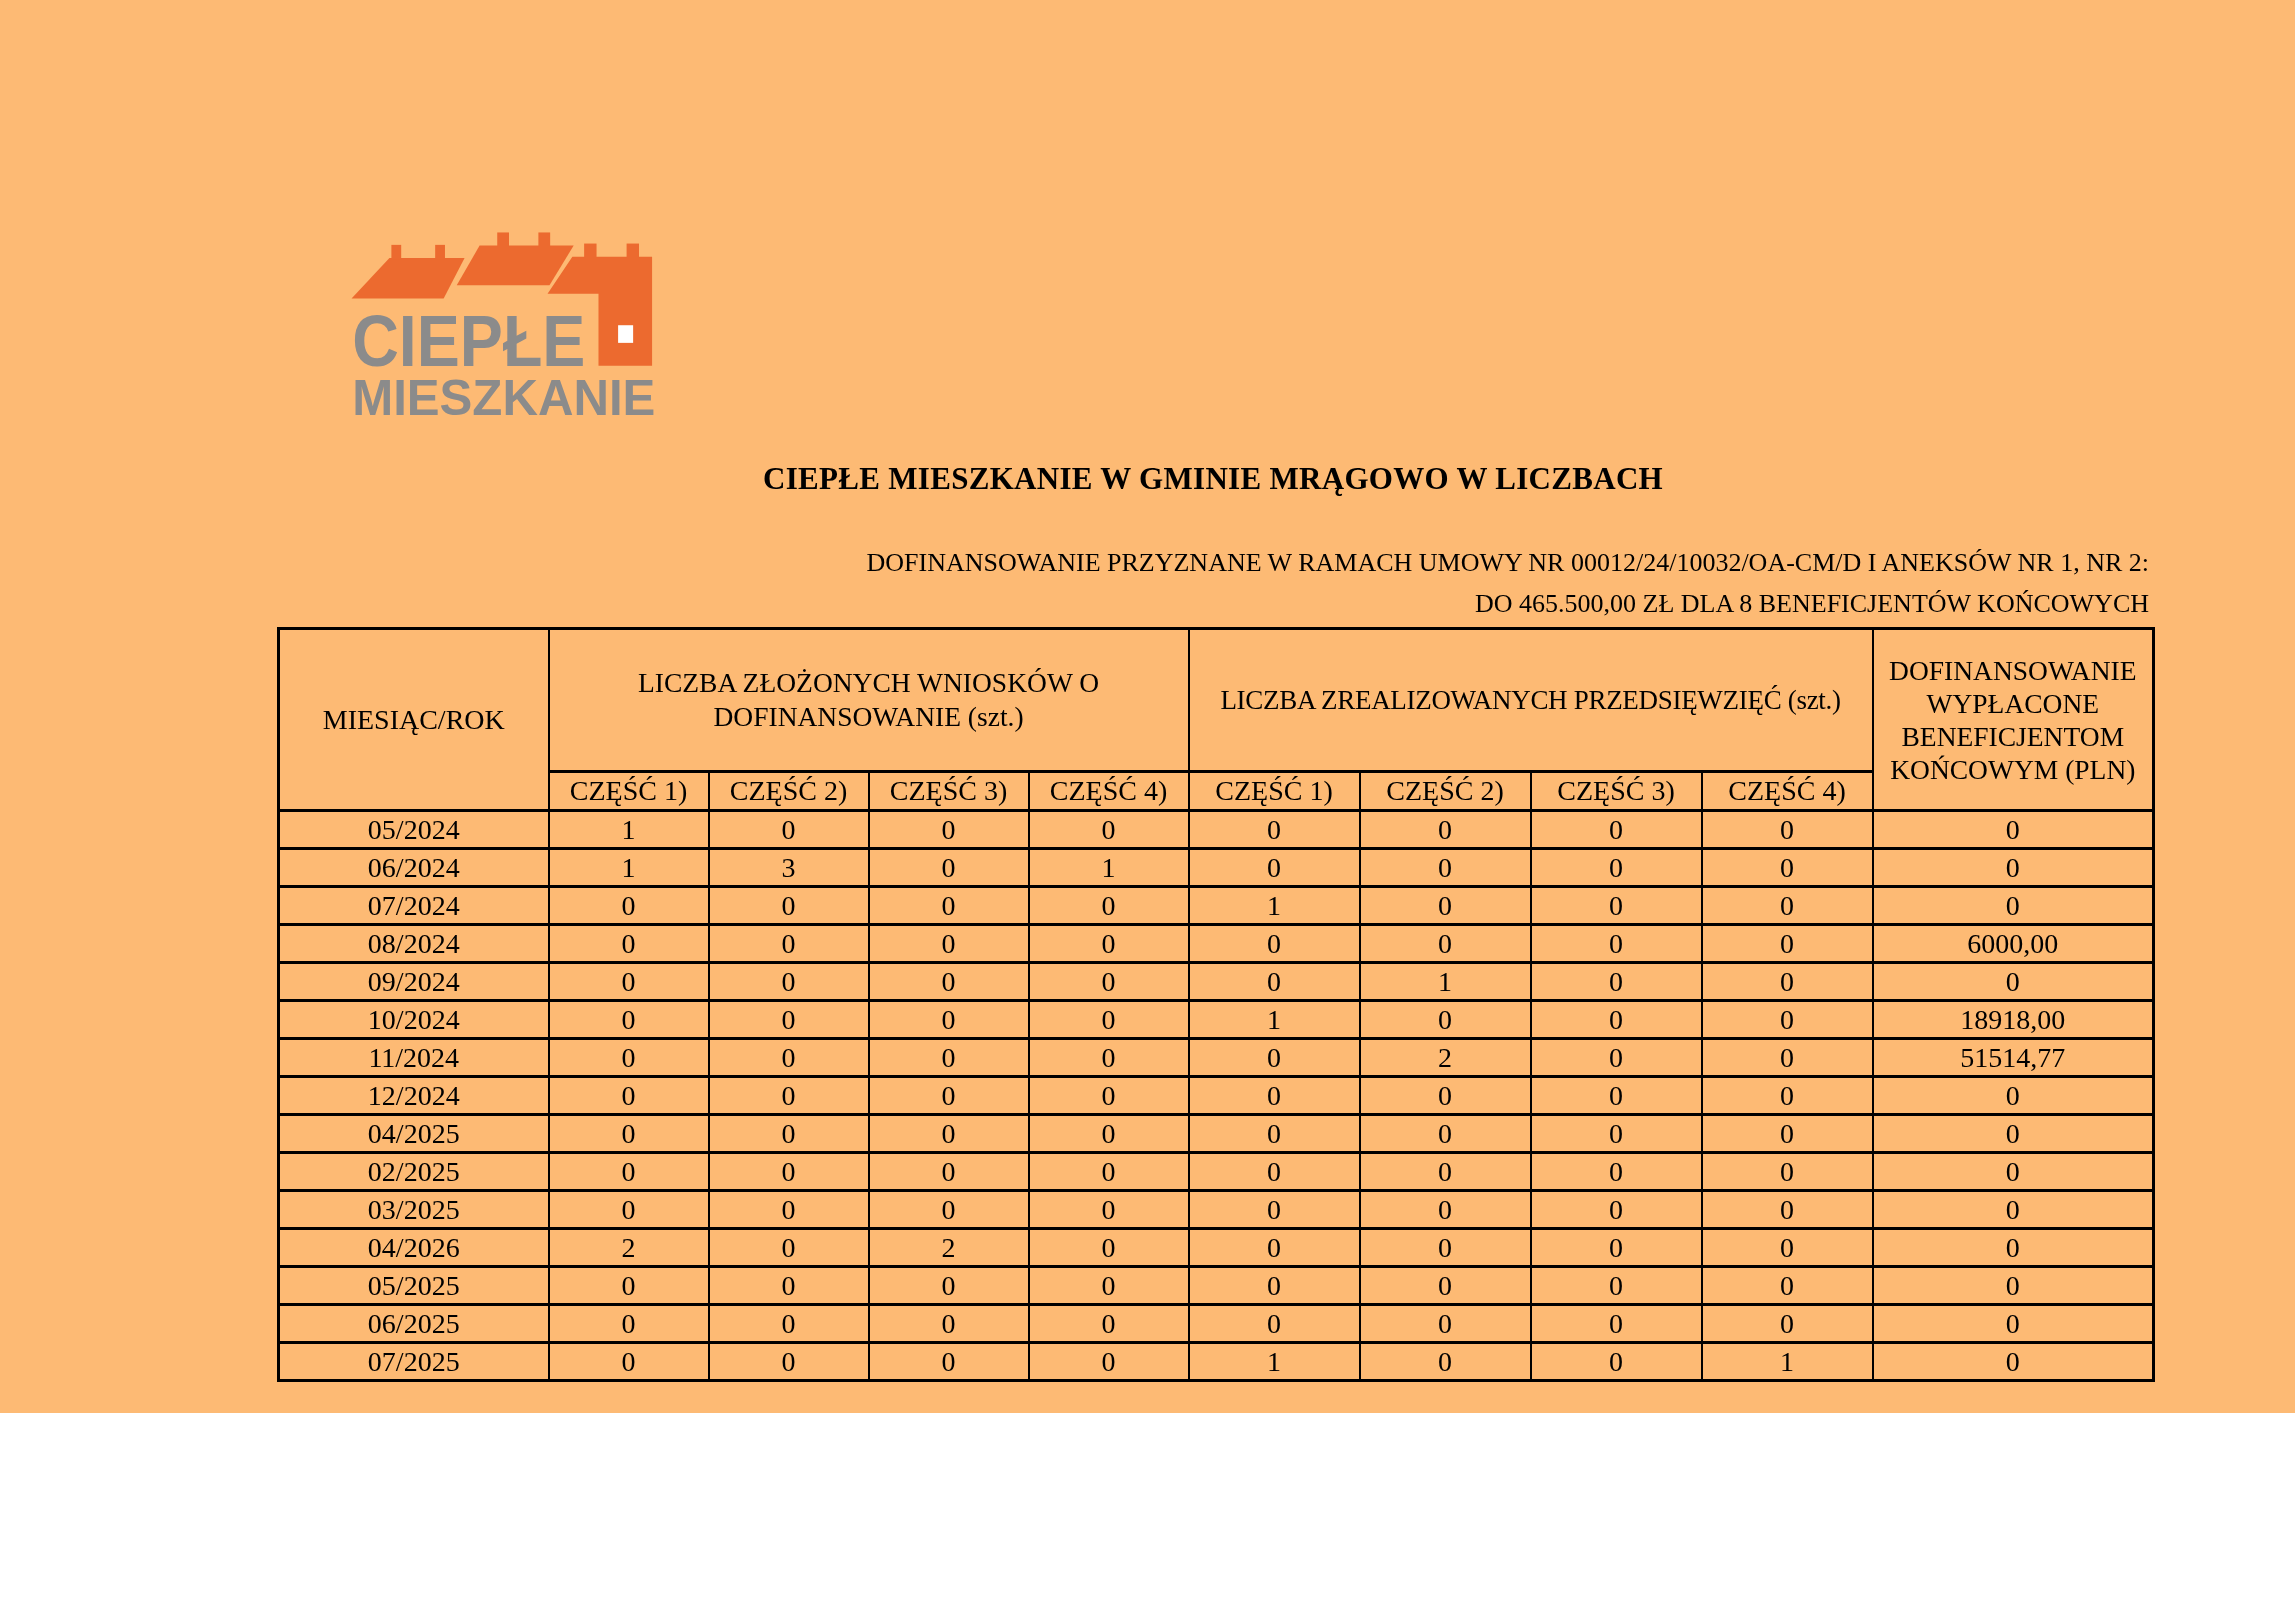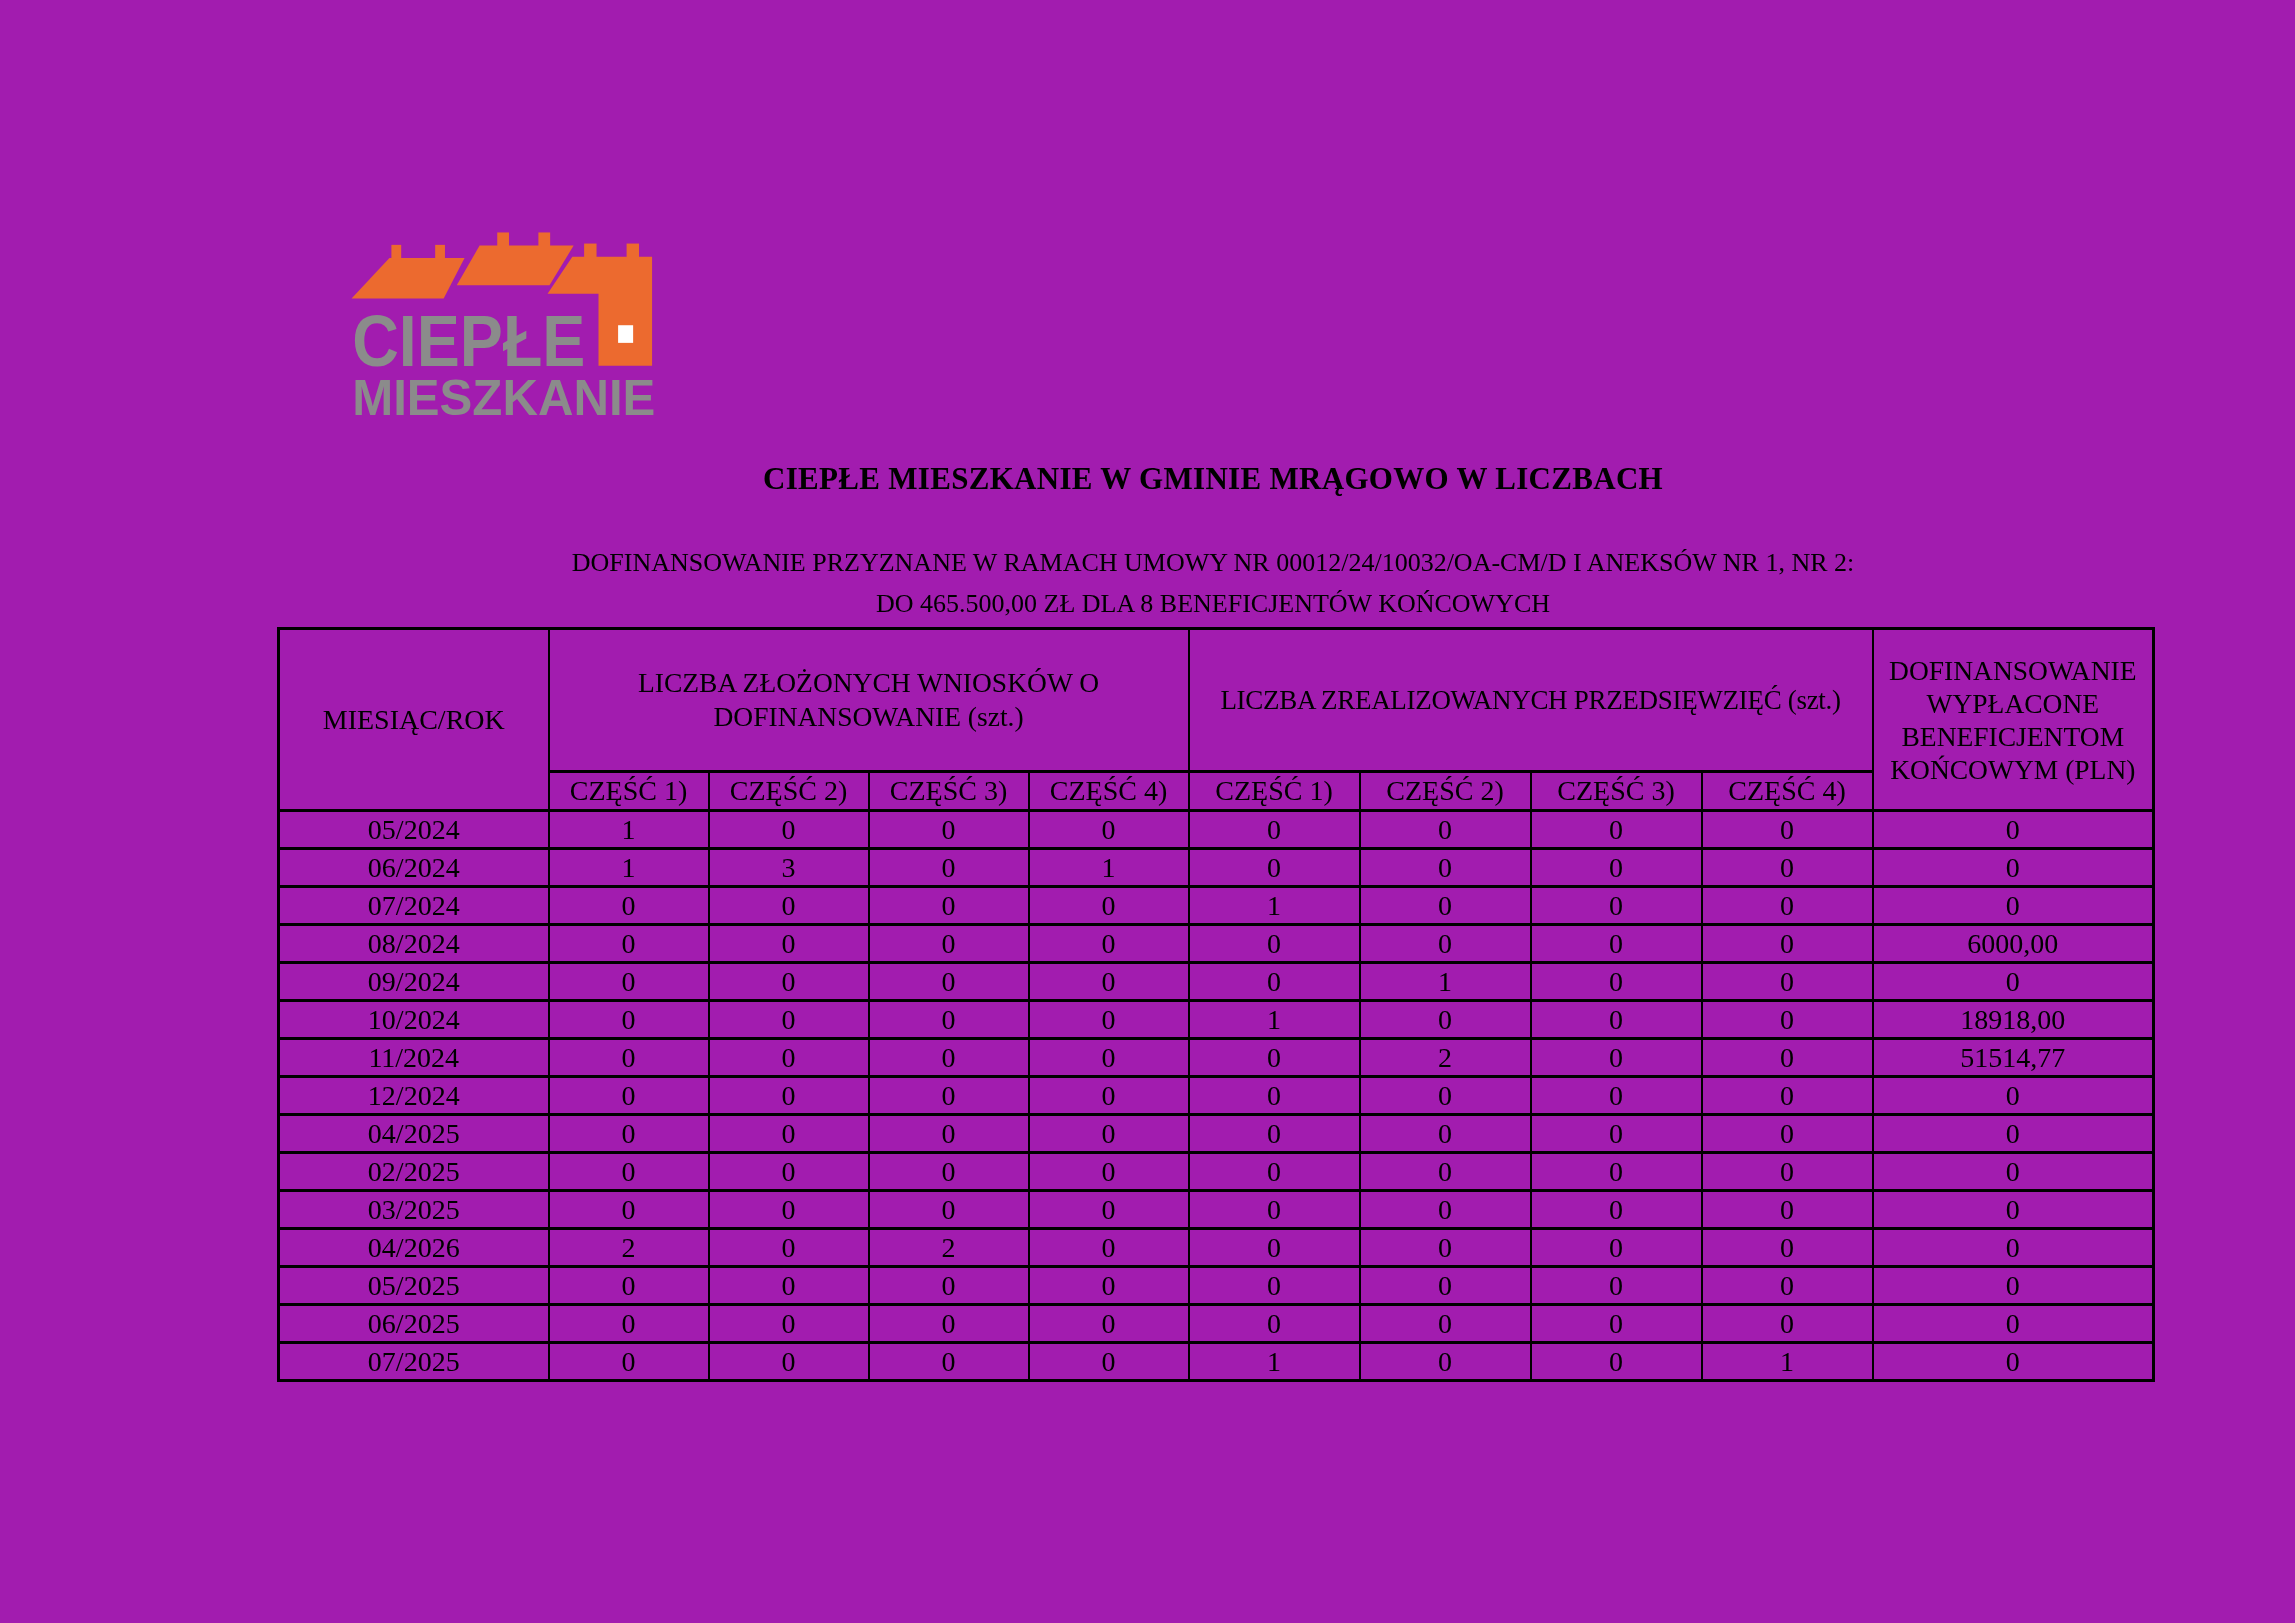--- a/index.html
+++ b/index.html
@@ -1,20 +1,20 @@
 <!DOCTYPE html>
 <html style="font-size:10.5px"><head>
 <meta charset="utf-8">
 <style>
   html, body { margin: 0; padding: 0; background: #ffffff; }
   .page {
     position: relative;
     width: 2295px;
-    height: 1623px;
-    background: #a21caf;
+    height: 1413px;
+    background: #fdba74;
     overflow: hidden;
     font-family: "Liberation Serif", serif;
     color: #000000;
   }
   .logo {
     position: absolute;
     left: 337px;
     top: 222px;
     width: 327px;
     height: 196px;
@@ -34,21 +34,21 @@
     font-size: 31px;
     font-weight: bold;
     letter-spacing: 0.3px;
     white-space: nowrap;
   }
   .doc-subtitle {
     position: absolute;
     top: 542px;
     left: 0;
     width: 100%;
-    text-align: center;
+    text-align: right;
     font-size: 26px;
     line-height: 41px;
     white-space: nowrap;
   }
   table.data-table {
     position: absolute;
     top: 627px;
     left: 0;
     width: 1872px;
     border-collapse: collapse;

